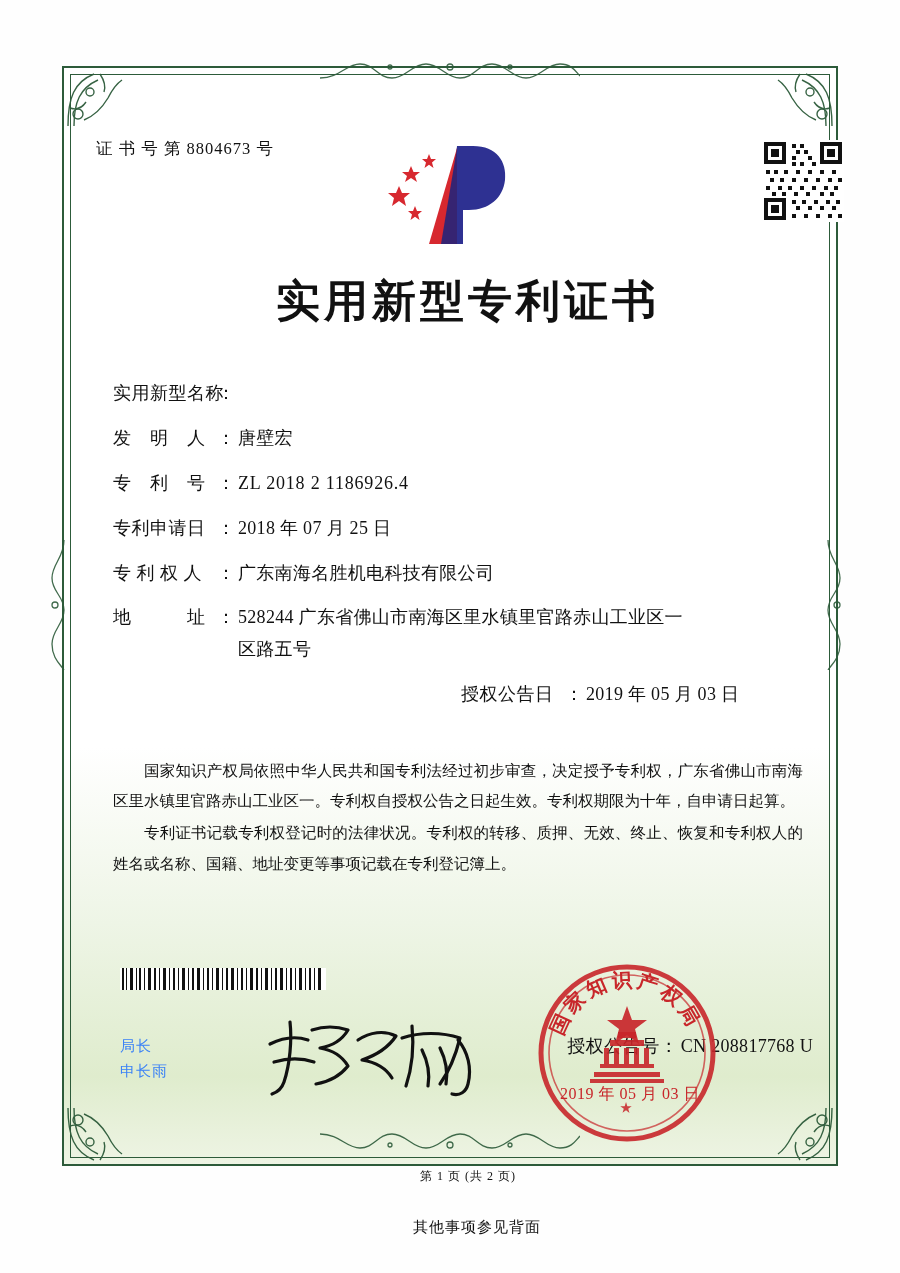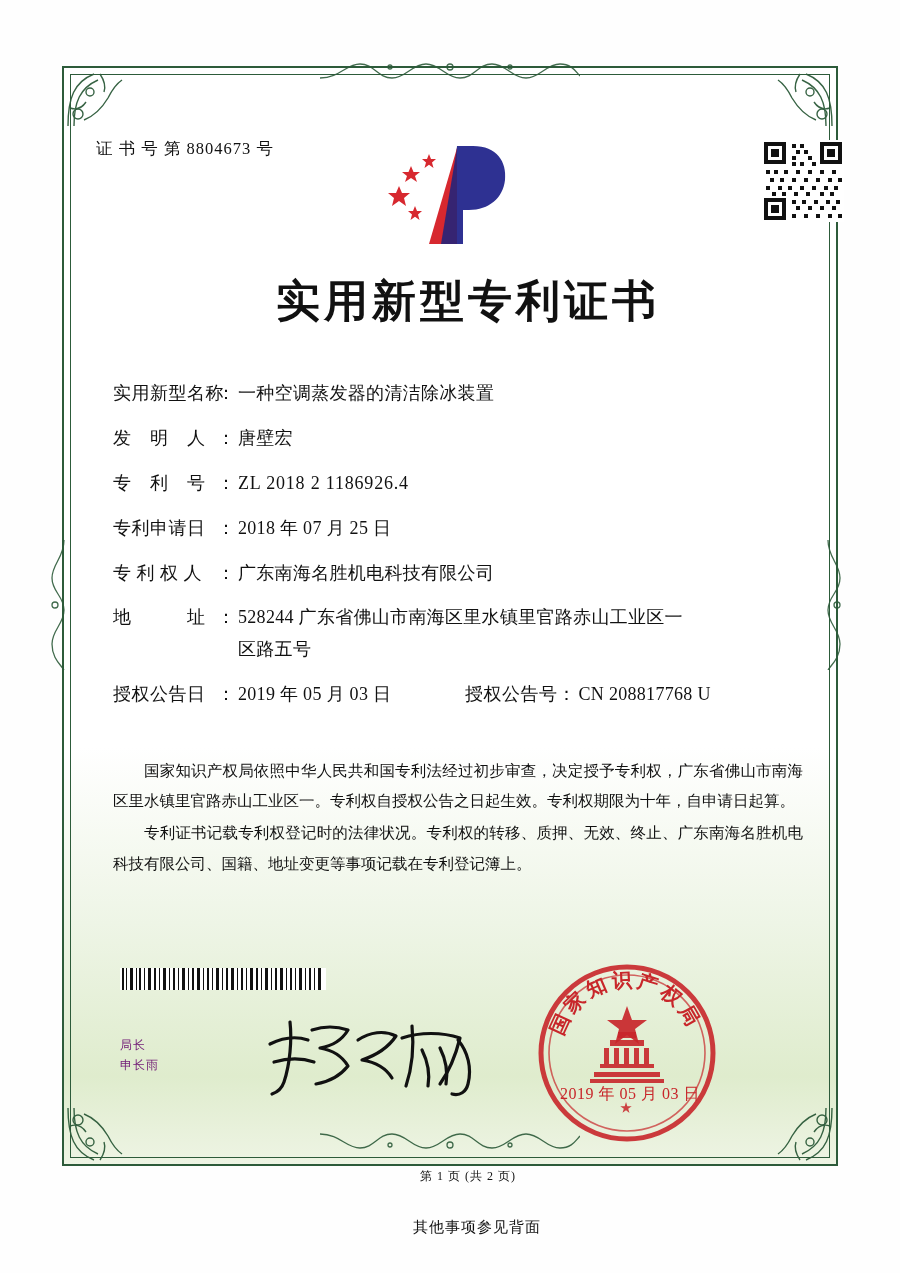--- a/index.html
+++ b/index.html
@@ -144,20 +144,21 @@
   }
   .field-value .second-line {
     display: block;
     margin-top: 4px;
   }
 
   .dual-row {
     display: flex;
     align-items: flex-end;
     line-height: 1.55;
+    flex-direction: column;
   }
   .dual-left { display: flex; width: 352px; flex: 0 0 352px; }
   .dual-right { display: flex; }
   .dual-left .field-label { width: 104px; flex: 0 0 104px; }
   .dual-right .field-label { width: auto; flex: 0 0 auto; }
 
   
   .paragraphs {
     position: absolute;
     left: 113px;
@@ -181,24 +182,25 @@
     width: 206px;
     height: 22px;
   }
   .barcode svg { width: 100%; height: 100%; display: block; }
 
   
   .sign-label {
     position: absolute;
     left: 120px;
     top: 1036px;
-    font-size: 12px;
+    font-size: 15px;
     line-height: 1.65;
-    color: #701a75;
+    color: #3b82f6;
     letter-spacing: 1px;
+    font-family: Liberation Mono, monospace;
   }
   .signature {
     position: absolute;
     left: 262px;
     top: 1010px;
     width: 220px;
     height: 92px;
   }
   .signature svg { width: 100%; height: 100%; display: block; }
 
@@ -410,21 +412,20 @@
     </svg>
   </div>
 
   <div class="title">实用新型专利证书</div>
 
   <div class="fields">
 
     <div class="field-row">
       <span class="field-label">实用新型名称</span>
       <span class="field-colon">：</span>
-      <span class="field-value">一种空调蒸发器的清洁除冰装置</span>
     </div>
 
     <div class="field-row">
       <span class="field-label">发　明　人</span>
       <span class="field-colon">：</span>
       <span class="field-value">唐壁宏</span>
     </div>
 
     <div class="field-row">
       <span class="field-label">专　利　号</span>
@@ -463,21 +464,21 @@
         <span class="field-label">授权公告号</span>
         <span class="field-colon">：</span>
         <span class="field-value">CN 208817768 U</span>
       </span>
     </div>
 
   </div>
 
   <div class="paragraphs">
     <p>国家知识产权局依照中华人民共和国专利法经过初步审查，决定授予专利权，广东省佛山市南海区里水镇里官路赤山工业区一。专利权自授权公告之日起生效。专利权期限为十年，自申请日起算。</p>
-    <p>专利证书记载专利权登记时的法律状况。专利权的转移、质押、无效、终止、广东南海名胜机电科技有限公司、国籍、地址变更等事项记载在专利登记簿上。</p>
+    <p>专利证书记载专利权登记时的法律状况。专利权的转移、质押、无效、终止、恢复和专利权人的姓名或名称、国籍、地址变更等事项记载在专利登记簿上。</p>
   </div>
 
   <div class="barcode">
     <svg viewBox="0 0 206 22" shape-rendering="crispEdges">
       <rect width="206" height="22" fill="#fff"></rect>
       <g fill="#111">
         <rect x="2" y="0" width="2" height="22"></rect>
           <rect x="6" y="0" width="1" height="22"></rect>
         <rect x="10" y="0" width="3" height="22"></rect>
           <rect x="16" y="0" width="1" height="22"></rect>

